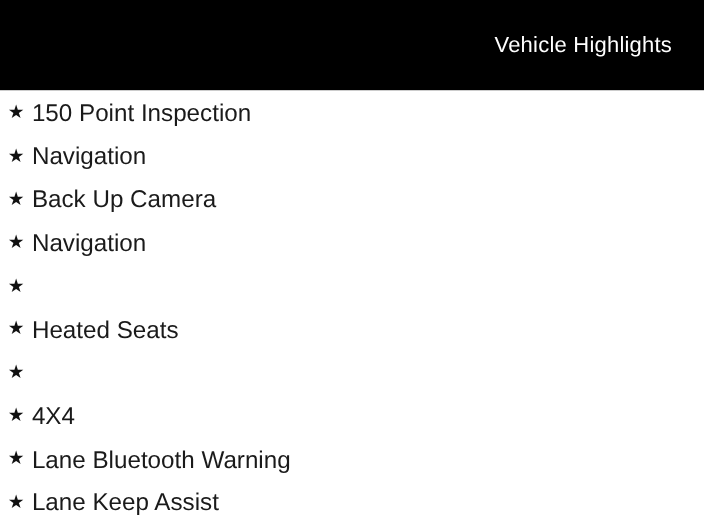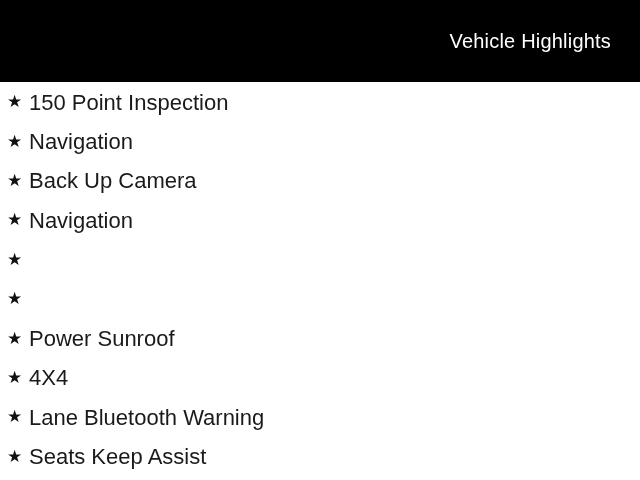--- a/index.html
+++ b/index.html
@@ -88,36 +88,36 @@
     <span class="star-icon">★</span>
     <span class="highlight-label">Navigation</span>
   </li>
 
   <li class="highlight-item">
     <span class="star-icon">★</span>
   </li>
 
   <li class="highlight-item">
     <span class="star-icon">★</span>
+    <span class="highlight-label">Heated Seats</span>
   </li>
 
   <li class="highlight-item">
     <span class="star-icon">★</span>
-    <span class="highlight-label">Power Sunroof</span>
   </li>
 
   <li class="highlight-item">
     <span class="star-icon">★</span>
     <span class="highlight-label">4X4</span>
   </li>
 
   <li class="highlight-item">
     <span class="star-icon">★</span>
     <span class="highlight-label">Lane Bluetooth Warning</span>
   </li>
 
   <li class="highlight-item">
     <span class="star-icon">★</span>
-    <span class="highlight-label">Seats Keep Assist</span>
+    <span class="highlight-label">Lane Keep Assist</span>
   </li>
 </ul>
 
 </div>
 
 </body></html>

